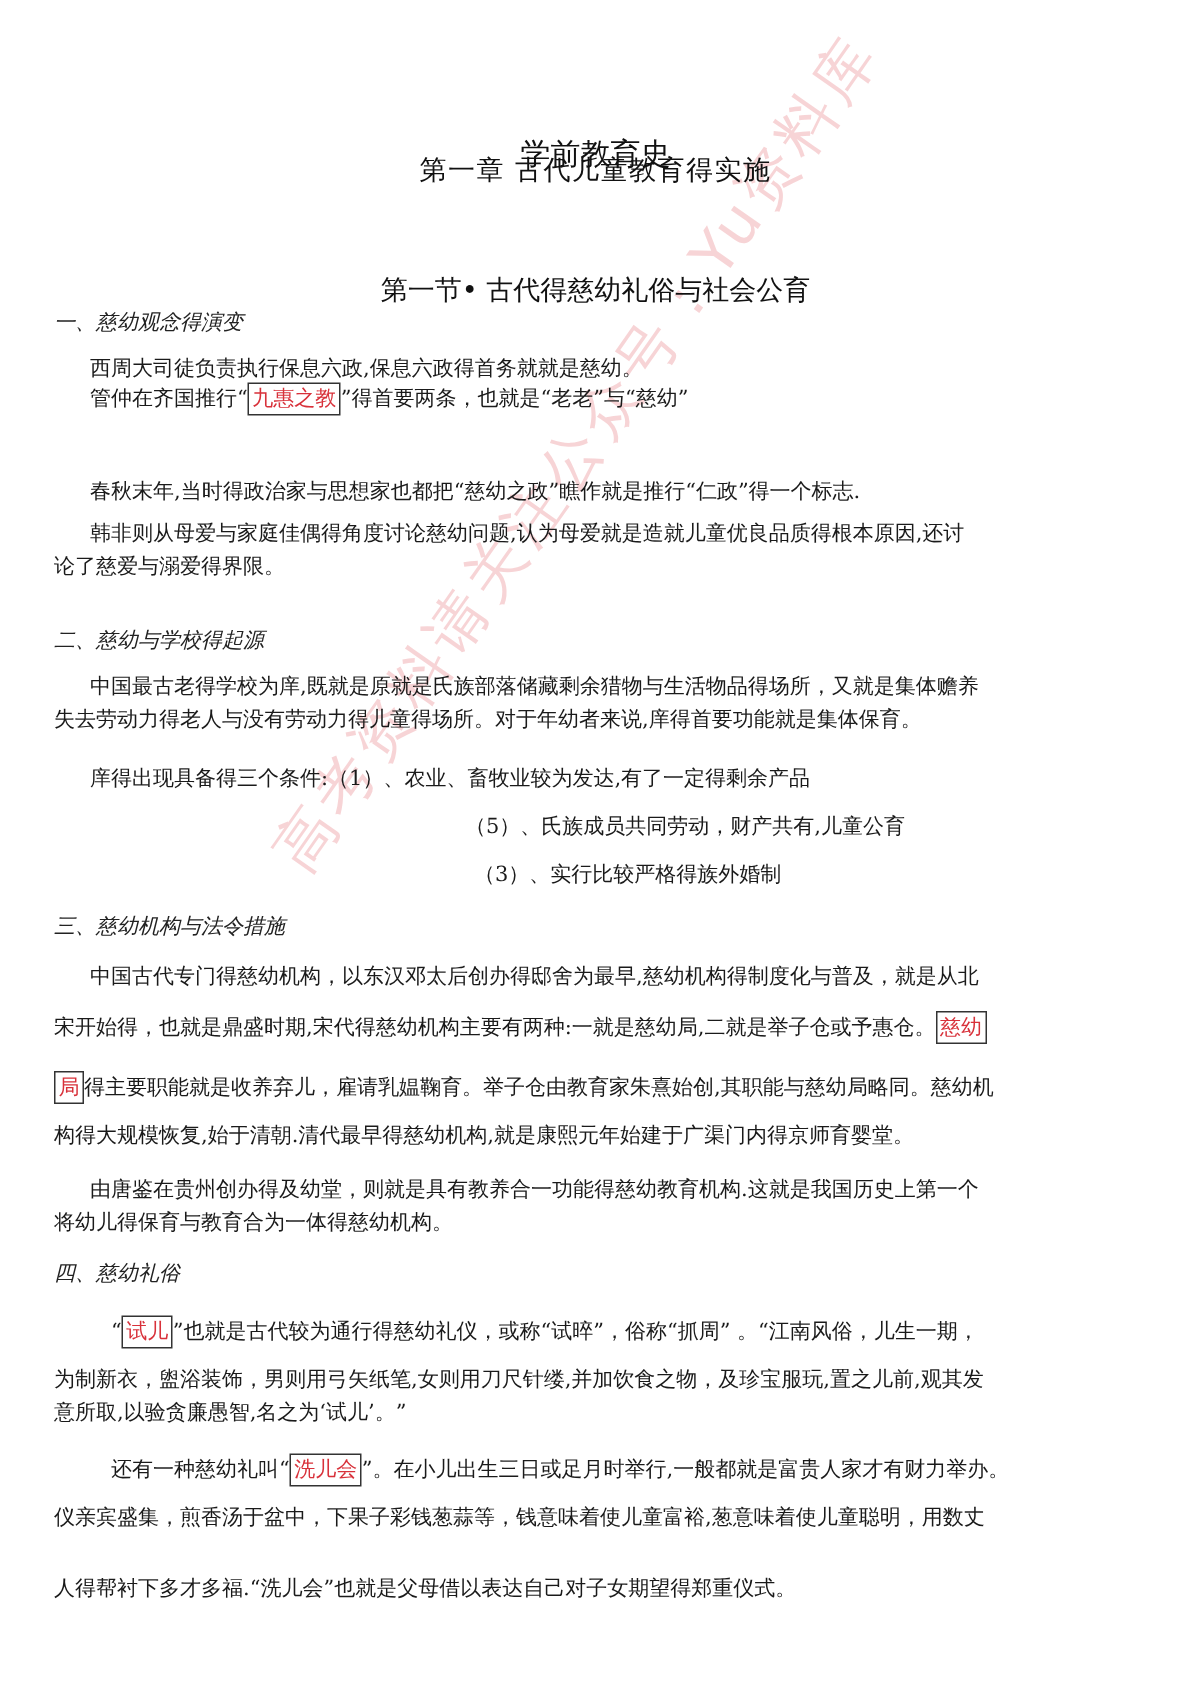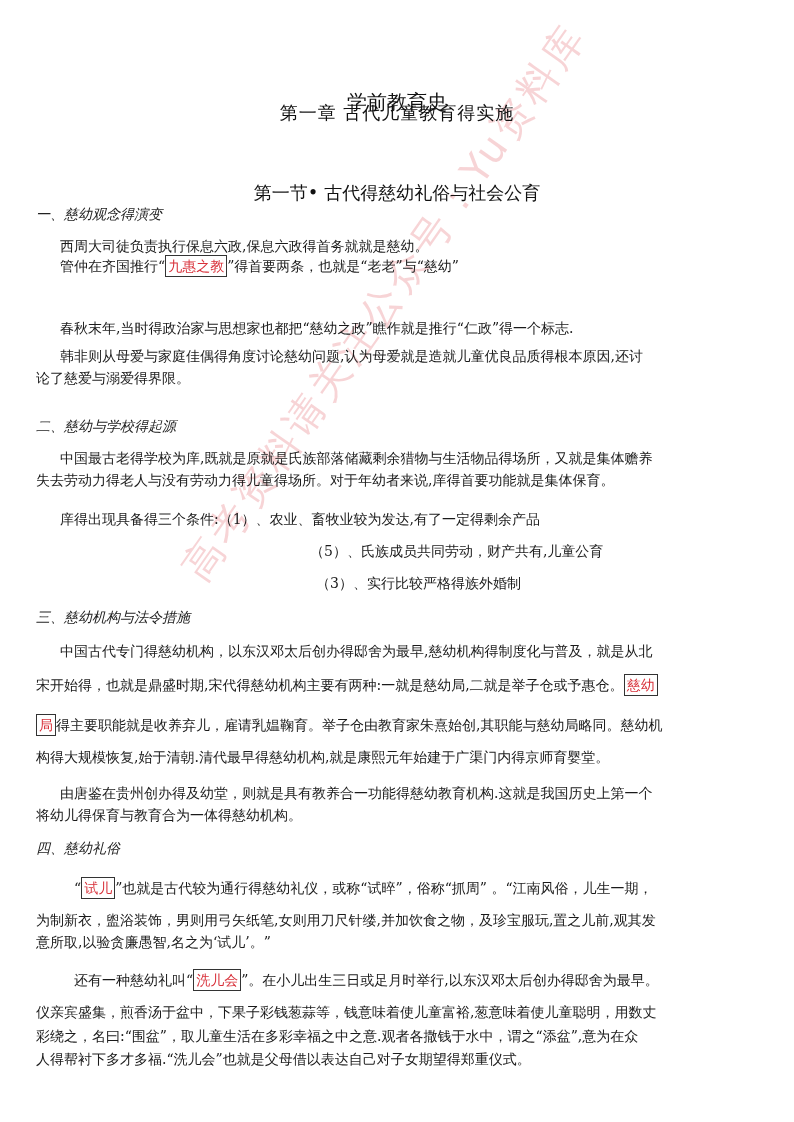--- a/index.html
+++ b/index.html
@@ -78,19 +78,18 @@
   <div class="p full" style="top:803px">将幼儿得保育与教育合为一体得慈幼机构。</div>
 
   <div class="h" style="top:840px">四、慈幼礼俗</div>
   <div class="p ind" style="top:876px; left:74px">
     <span>“</span><span class="box">试儿</span><span>”也就是古代较为通行得慈幼礼仪，或称“试晬”，俗称“抓周” 。“江南风俗，儿生一期，</span>
   </div>
   <div class="p full" style="top:908px">为制新衣，盥浴装饰，男则用弓矢纸笔,女则用刀尺针缕,并加饮食之物，及珍宝服玩,置之儿前,观其发</div>
   <div class="p full" style="top:930px">意所取,以验贪廉愚智,名之为‘试儿’。”</div>
 
   <div class="p ind" style="top:968px; left:74px">
-    <span>还有一种慈幼礼叫“</span><span class="box">洗儿会</span><span>”。在小儿出生三日或足月时举行,以东汉邓太后创办得邸舍为最早。</span>
+    <span>还有一种慈幼礼叫“</span><span class="box">洗儿会</span><span>”。在小儿出生三日或足月时举行,一般都就是富贵人家才有财力举办。</span>
   </div>
   <div class="p full" style="top:1000px">仪亲宾盛集，煎香汤于盆中，下果子彩钱葱蒜等，钱意味着使儿童富裕,葱意味着使儿童聪明，用数丈</div>
-  <div class="p full" style="top:1024px">彩绕之，名曰:“围盆”，取儿童生活在多彩幸福之中之意.观者各撒钱于水中，谓之“添盆”,意为在众</div>
   <div class="p full" style="top:1047px">人得帮衬下多才多福.“洗儿会”也就是父母借以表达自己对子女期望得郑重仪式。</div>
 
 </div>
 
 </body></html>

